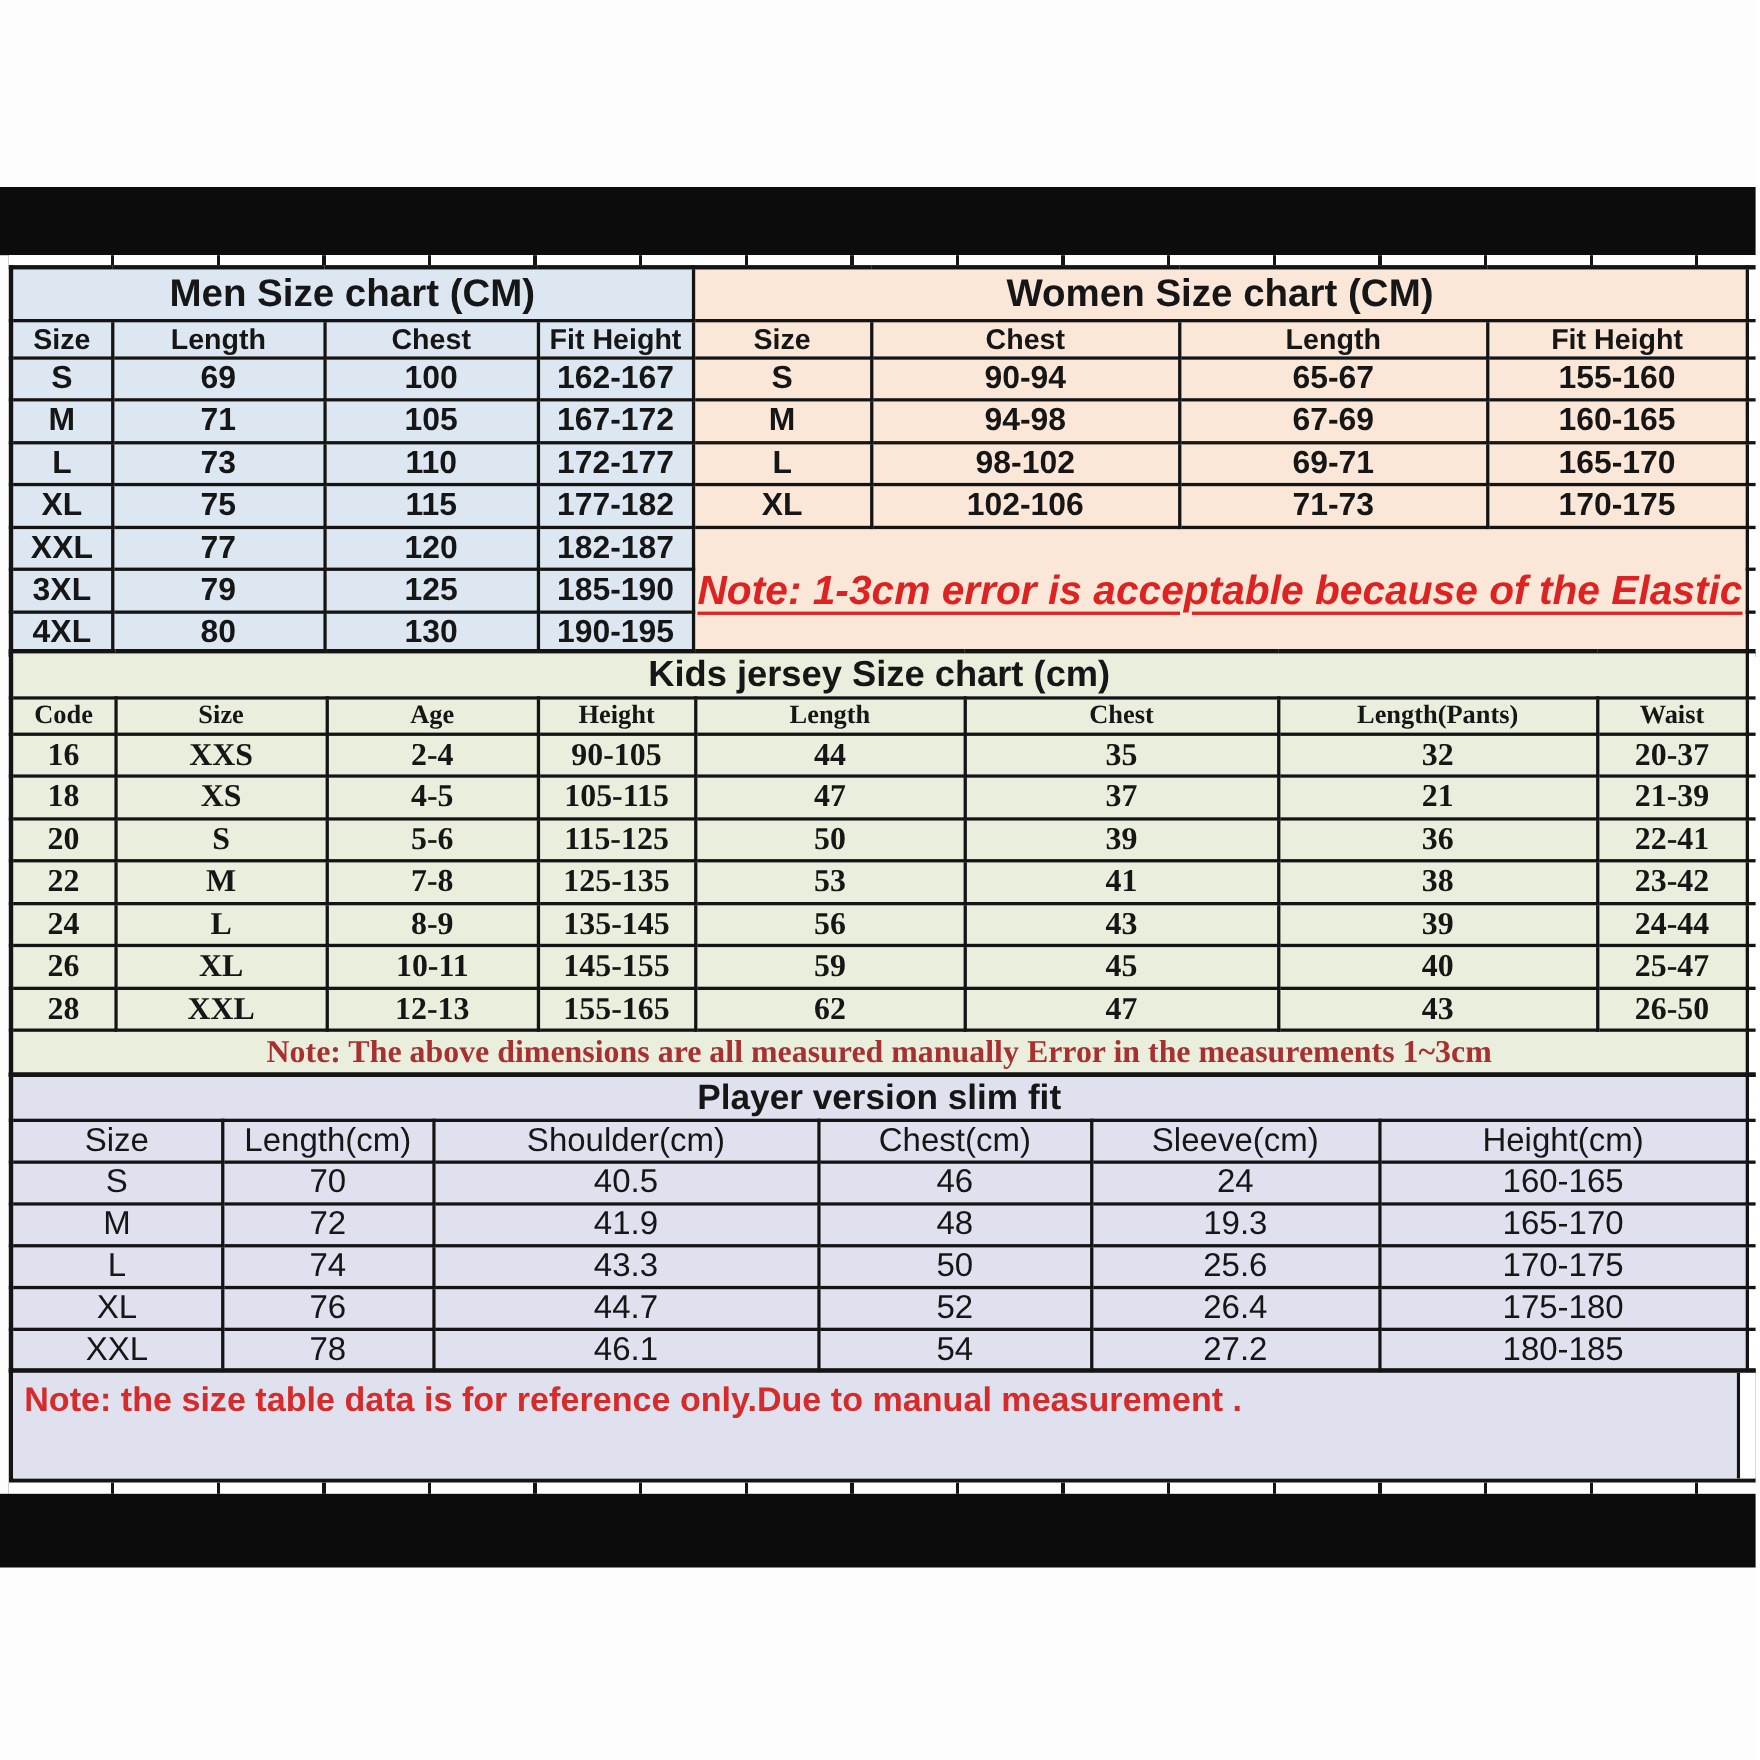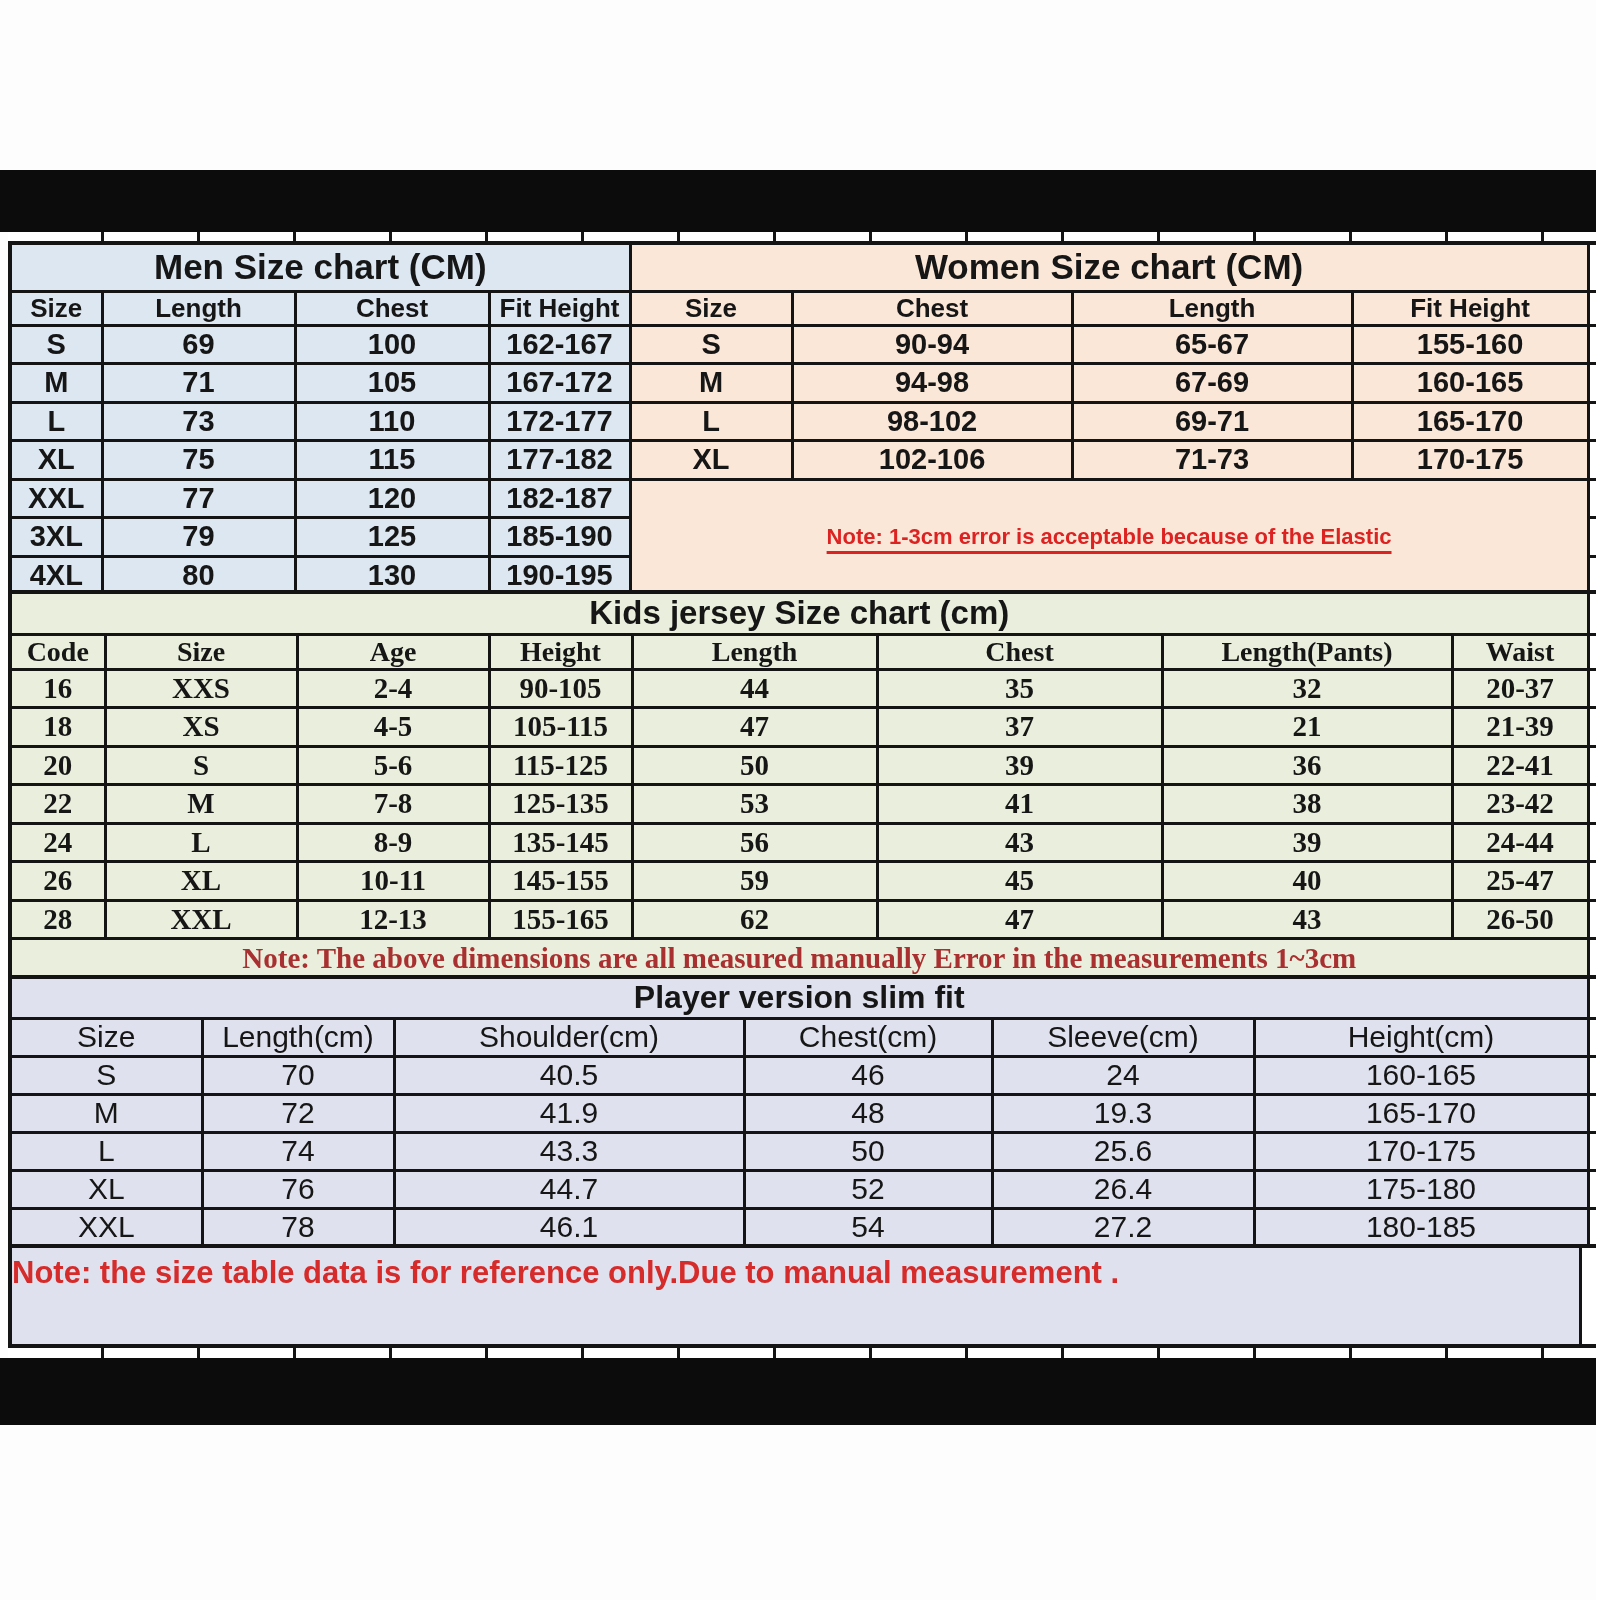--- a/index.html
+++ b/index.html
@@ -43,50 +43,50 @@
   .sliv{background:#ffffff;}
 
   
   .s1{top:241px;font-weight:700;font-size:29px;}
   .s1 .title-row{height:48px;}
   .s1 .title{font-size:35px;}
   .s1 .hdr-row{height:32px;}
   .s1 .hdr{font-size:26px;}
   .s1 .data-row{height:38.5px;}
   .s1 .wnote{
-    color:var(--women-note-red);font-size:22px;
-    text-decoration:underline;text-decoration-thickness:3px;text-underline-offset:7px;
+    color:var(--women-note-red);font-size:37px;
+    text-decoration:underline;text-decoration-thickness:3px;text-underline-offset:7px;font-style:italic;
   }
 
   
   .kids{top:590px;font-family:"Liberation Serif",serif;font-weight:700;font-size:29px;}
   .kids .title-row{height:42px;}
   .kids .title{font-family:"Liberation Sans",sans-serif;font-size:33px;}
   .kids .hdr-row{height:33px;}
-  .kids .hdr{font-size:28px;}
+  .kids .hdr{font-size:24px;}
   .kids .data-row{height:38.5px;}
   .kids .note-row{height:40px;}
   .kids .kids-note{color:var(--kids-note-red);font-size:29px;}
 
   
   .player{top:975px;font-weight:400;font-size:30px;}
   .player .title-row{height:41px;}
   .player .title{font-weight:700;font-size:32px;}
   .player .hdr-row{height:38px;}
   .player .data-row{height:38px;}
 
   
   .footer{
     position:absolute;top:1244px;left:8px;width:1592px;height:104px;
     display:flex;border:4px solid var(--border);box-sizing:border-box;
   }
   .footer-main{
     flex:1;background:var(--player-bg);border-right:3px solid var(--border);
     color:var(--footer-red);font-weight:700;font-size:31px;line-height:46px;
-    padding-top:2px;
+    padding-left:10px;padding-top:2px;
   }
   .footer-sliv{width:14px;background:#ffffff;}
 </style>
 </head>
 <body>
 
 <div class="canvas">
 
   <div class="bar top"></div>
   <div class="strip top"></div>

